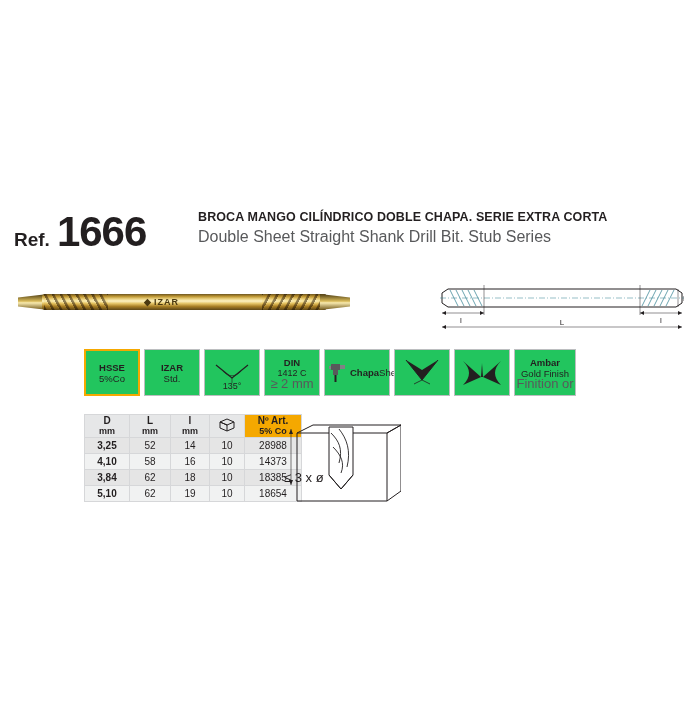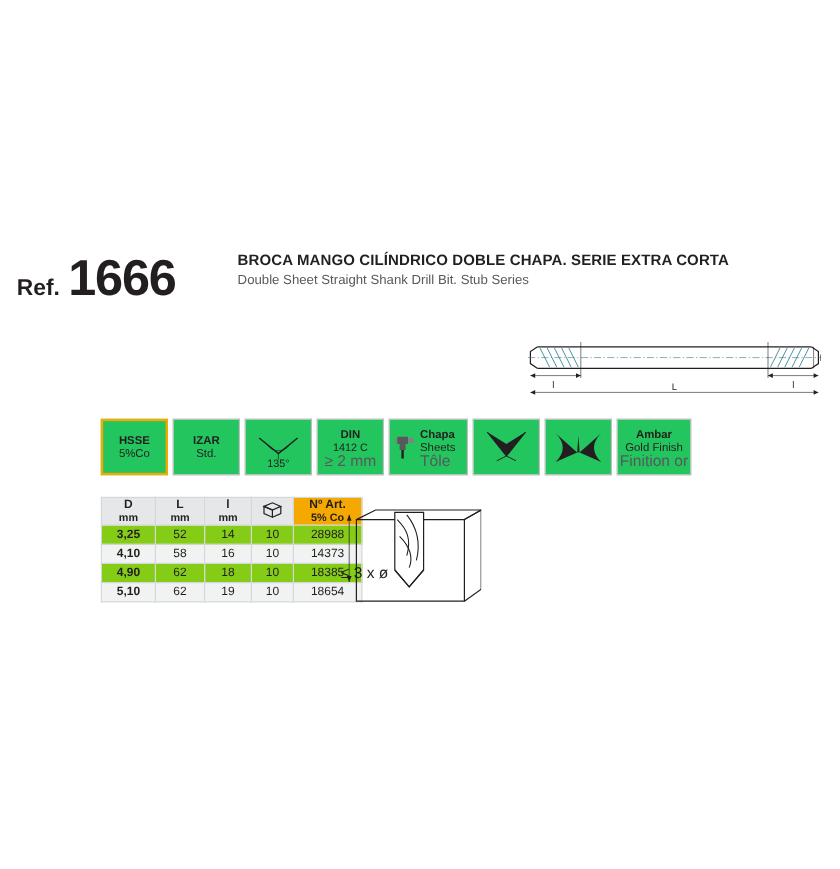--- a/index.html
+++ b/index.html
@@ -48,21 +48,21 @@
     width: 460px;
   }
   .title-es {
     font-size: 12.5px;
     font-weight: bold;
     color: #231f20;
     letter-spacing: 0.1px;
     white-space: nowrap;
   }
   .title-en {
-    font-size: 11px;
+    font-size: 16px;
     color: #58595b;
     margin-top: 4px;
     white-space: nowrap;
   }
   .title-fr {
     font-size: 12px;
     color: #808285;
     margin-top: 3px;
     font-style: italic;
     white-space: nowrap;
@@ -237,21 +237,21 @@
   th.c-d { width: 44px; }
   th.c-l { width: 40px; }
   th.c-i { width: 38px; }
   th.c-pack { width: 34px; }
   th.c-art {
     width: 56px;
     background: #f5a800 !important;
     color: #231f20;
   }
   table.spec tbody td {
-    background: #84cc16;
+    background: #e5e5e5;
     font-size: 10px;
     color: #231f20;
   }
   table.spec tbody tr:nth-child(even) td {
     background: #f1f2f2;
   }
   td.c-d { font-weight: bold; text-align: center; }
   td.c-l, td.c-i { text-align: right; padding-right: 6px; color: #58595b; }
   td.c-pack { text-align: right; padding-right: 7px; color: #58595b; }
   td.c-art { text-align: left; padding-left: 6px; color: #58595b; }
@@ -281,20 +281,30 @@
   <div class="ref-block">
     <span class="ref-label">Ref.</span>
     <span class="ref-number">1666</span>
   </div>
 
   <div class="titles">
     <div class="title-es">BROCA MANGO CILÍNDRICO DOBLE CHAPA. SERIE EXTRA CORTA</div>
     <div class="title-en">Double Sheet Straight Shank Drill Bit. Stub Series</div>
   </div>
 
+  <div class="photo">
+    <div class="tip left"></div>
+    <div class="drill-body"></div>
+    <div class="flute left"></div>
+    <div class="flute right"></div>
+    <div class="tip right"></div>
+    <div class="brand-stamp">
+      <span class="mark">◆</span><span>IZAR</span>
+    </div>
+  </div>
 
   <div class="tech-drawing">
     <svg class="td-svg" width="244" height="56" viewBox="0 0 244 56">
 
       <line x1="8" y1="8" x2="236" y2="8" stroke="#231f20" stroke-width="1"></line>
       <line x1="8" y1="26" x2="236" y2="26" stroke="#231f20" stroke-width="1"></line>
 
       <path d="M8 8 L2 12 L2 22 L8 26" fill="none" stroke="#231f20" stroke-width="1"></path>
 
       <path d="M236 8 L242 12 L242 22 L236 26" fill="none" stroke="#231f20" stroke-width="1"></path>
@@ -368,21 +378,21 @@
     </div>
 
     <div class="icon-box wide" style="flex-direction:row; justify-content:flex-start; padding-left:3px;">
       <svg class="icon-svg" width="20" height="26" viewBox="0 0 20 26" style="flex:none;">
         <path d="M3 4 h9 v6 h-9 z" fill="#58595b"></path>
         <path d="M12 5 h5 v4 h-5 z" fill="#808285"></path>
         <path d="M5 10 h5 v5 h-5 z" fill="#58595b"></path>
         <path d="M6.5 15 h2 v7 h-2 z" fill="#231f20"></path>
         <path d="M1 6 h2 v3 h-2 z" fill="#808285"></path>
       </svg>
-      <div style="display:flex; flex-direction:column; align-items:flex-start; margin-left:2px;">
+      <div style="display:flex; flex-direction:row; align-items:flex-start; margin-left:2px;">
         <div class="l1">Chapa</div>
         <div class="l2">Sheets</div>
         <div class="sub">Tôle</div>
       </div>
     </div>
 
     <div class="icon-box">
       <svg class="icon-svg" width="44" height="34" viewBox="0 0 44 34">
         <path d="M6 4 L22 24 L38 4 L22 14 Z" fill="#231f20"></path>
         <path d="M6 4 L22 24" fill="none" stroke="#231f20" stroke-width="1"></path>
@@ -444,21 +454,21 @@
           <td class="c-art">28988</td>
         </tr>
         <tr>
           <td class="c-d">4,10</td>
           <td class="c-l">58</td>
           <td class="c-i">16</td>
           <td class="c-pack">10</td>
           <td class="c-art">14373</td>
         </tr>
         <tr>
-          <td class="c-d">4,90</td>
+          <td class="c-d">3,84</td>
           <td class="c-l">62</td>
           <td class="c-i">18</td>
           <td class="c-pack">10</td>
           <td class="c-art">18385</td>
         </tr>
         <tr>
           <td class="c-d">5,10</td>
           <td class="c-l">62</td>
           <td class="c-i">19</td>
           <td class="c-pack">10</td>

